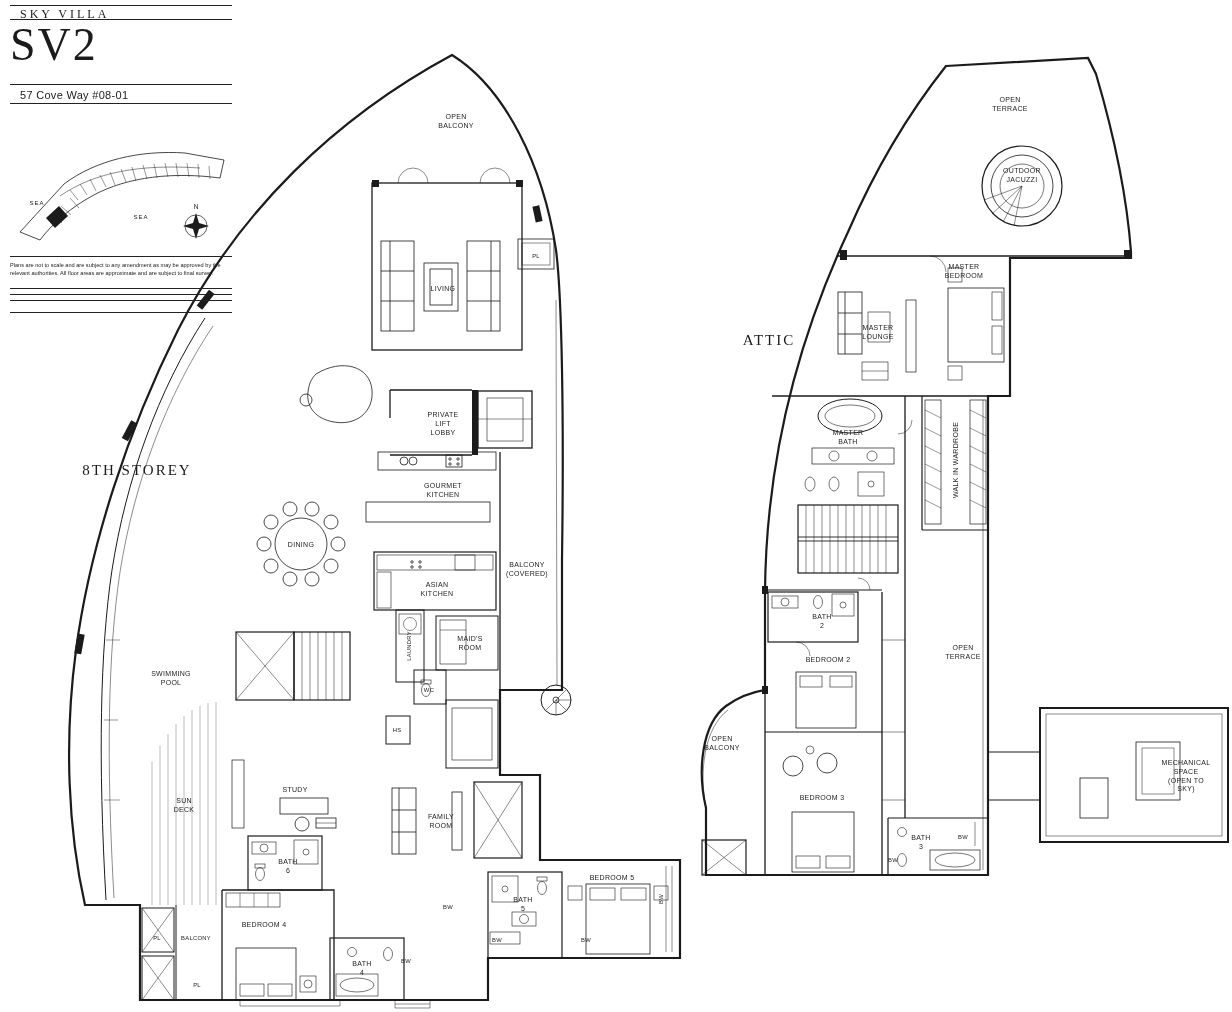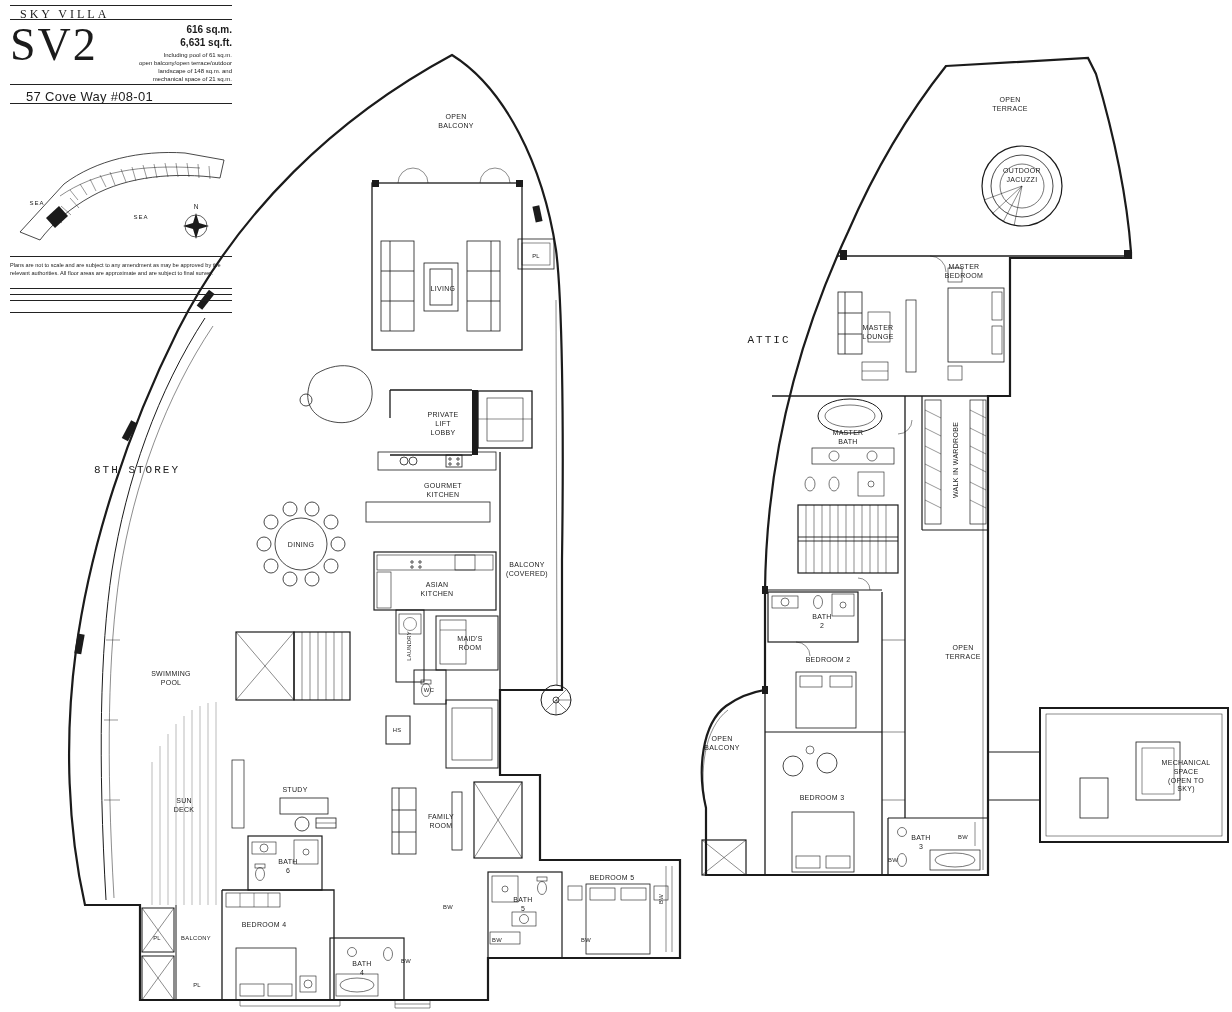--- a/index.html
+++ b/index.html
@@ -8,26 +8,26 @@
   svg{position:absolute;left:0;top:0;}
   .rule{position:absolute;height:0;border-top:1px solid #222;}
   
   .series{position:absolute;left:8px;top:7px;font-family:"Liberation Serif",serif;
           font-size:12px;letter-spacing:3px;margin-left:12px;}
   .unit{position:absolute;left:10px;top:18px;font-family:"Liberation Serif",serif;
         font-size:46px;letter-spacing:2px;}
   .areas{position:absolute;left:100px;top:24px;width:132px;text-align:right;}
   .sqm,.sqft{font-size:10px;font-weight:bold;line-height:1.25;}
   .notes{font-size:6px;line-height:1.35;margin-top:2px;white-space:pre-line;}
-  .address{position:absolute;left:26px;top:89px;font-size:13px;letter-spacing:0.3px;}
+  .address{position:absolute;left:20px;top:89px;font-size:11px;letter-spacing:0.3px;}
   .disclaimer{position:absolute;left:10px;top:261px;width:224px;font-size:5.6px;line-height:1.45;}
   .sea{position:absolute;font-size:6px;letter-spacing:1px;transform:translate(-50%,-50%);}
   .north{position:absolute;font-size:6.5px;transform:translate(-50%,-50%);}
   
-  .floor-title{position:absolute;font-family:Liberation Mono, monospace;font-size:11px;
+  .floor-title{position:absolute;font-family:Liberation Serif, serif;font-size:15px;
                letter-spacing:2px;transform:translate(-50%,-50%);white-space:nowrap;}
   
   .lbl{position:absolute;transform:translate(-50%,-50%);font-size:7px;line-height:1.25;
        letter-spacing:0.3px;text-align:center;white-space:pre-line;}
   .lbl.sm{font-size:5.8px;}
   .lbl.v{transform:translate(-50%,-50%) rotate(-90deg);white-space:nowrap;}
 </style>
 </head>
 <body>
 
@@ -328,28 +328,20 @@
         <circle cx="196" cy="226" r="11" stroke-width="0.7"></circle>
         <path d="M196,213 l3,10 10,3 -10,3 -3,10 -3,-10 -10,-3 10,-3 z" fill="#1b1b1b" stroke="none"></path>
       </g>
     </g>
   </svg>
 
   <div class="rule" style="left:10px;top:5px;width:222px"></div>
   <div class="series">SKY VILLA</div>
   <div class="rule" style="left:10px;top:19px;width:222px"></div>
   <div class="unit">SV2</div>
-  <div class="areas">
-    <div class="sqm">616 sq.m.</div>
-    <div class="sqft">6,631 sq.ft.</div>
-    <div class="notes">Including pool of 61 sq.m.
-open balcony/open terrace/outdoor
-landscape of 148 sq.m. and
-mechanical space of 21 sq.m.</div>
-  </div>
   <div class="rule" style="left:10px;top:84px;width:222px"></div>
   <div class="address">57 Cove Way #08-01</div>
   <div class="rule" style="left:10px;top:103px;width:222px"></div>
   <div class="sea" style="left:37px;top:203px">SEA</div>
   <div class="sea" style="left:141px;top:217px">SEA</div>
   <div class="north" style="left:196px;top:206px">N</div>
   <div class="rule" style="left:10px;top:256px;width:222px"></div>
   <div class="disclaimer">Plans are not to scale and are subject to any amendment as may be approved by the relevant authorities. All floor areas are approximate and are subject to final survey.</div>
   <div class="rule" style="left:10px;top:288px;width:222px"></div>
   <div class="rule" style="left:10px;top:294px;width:222px"></div>

